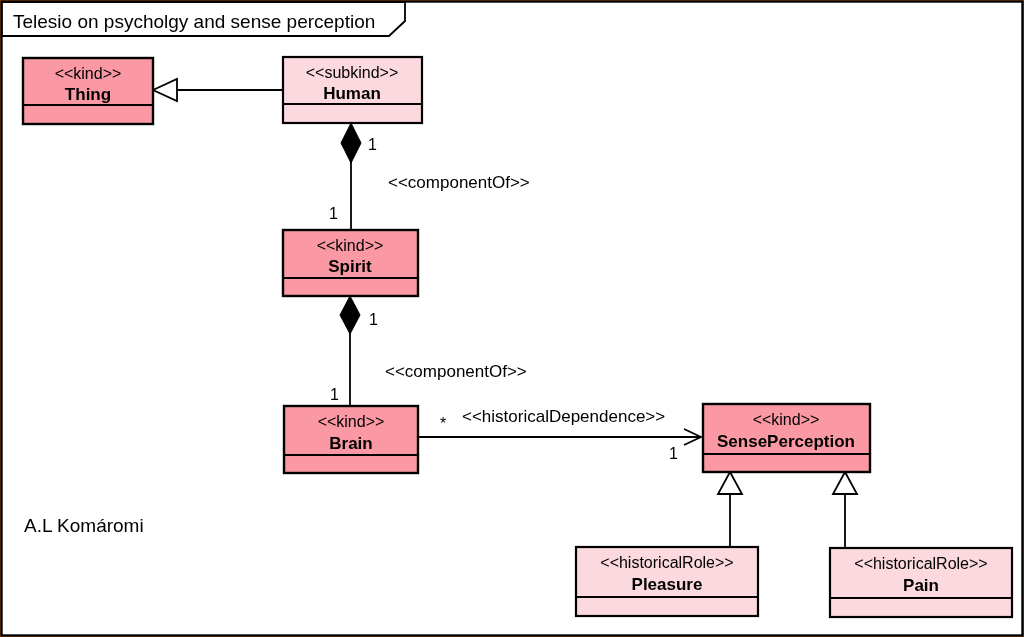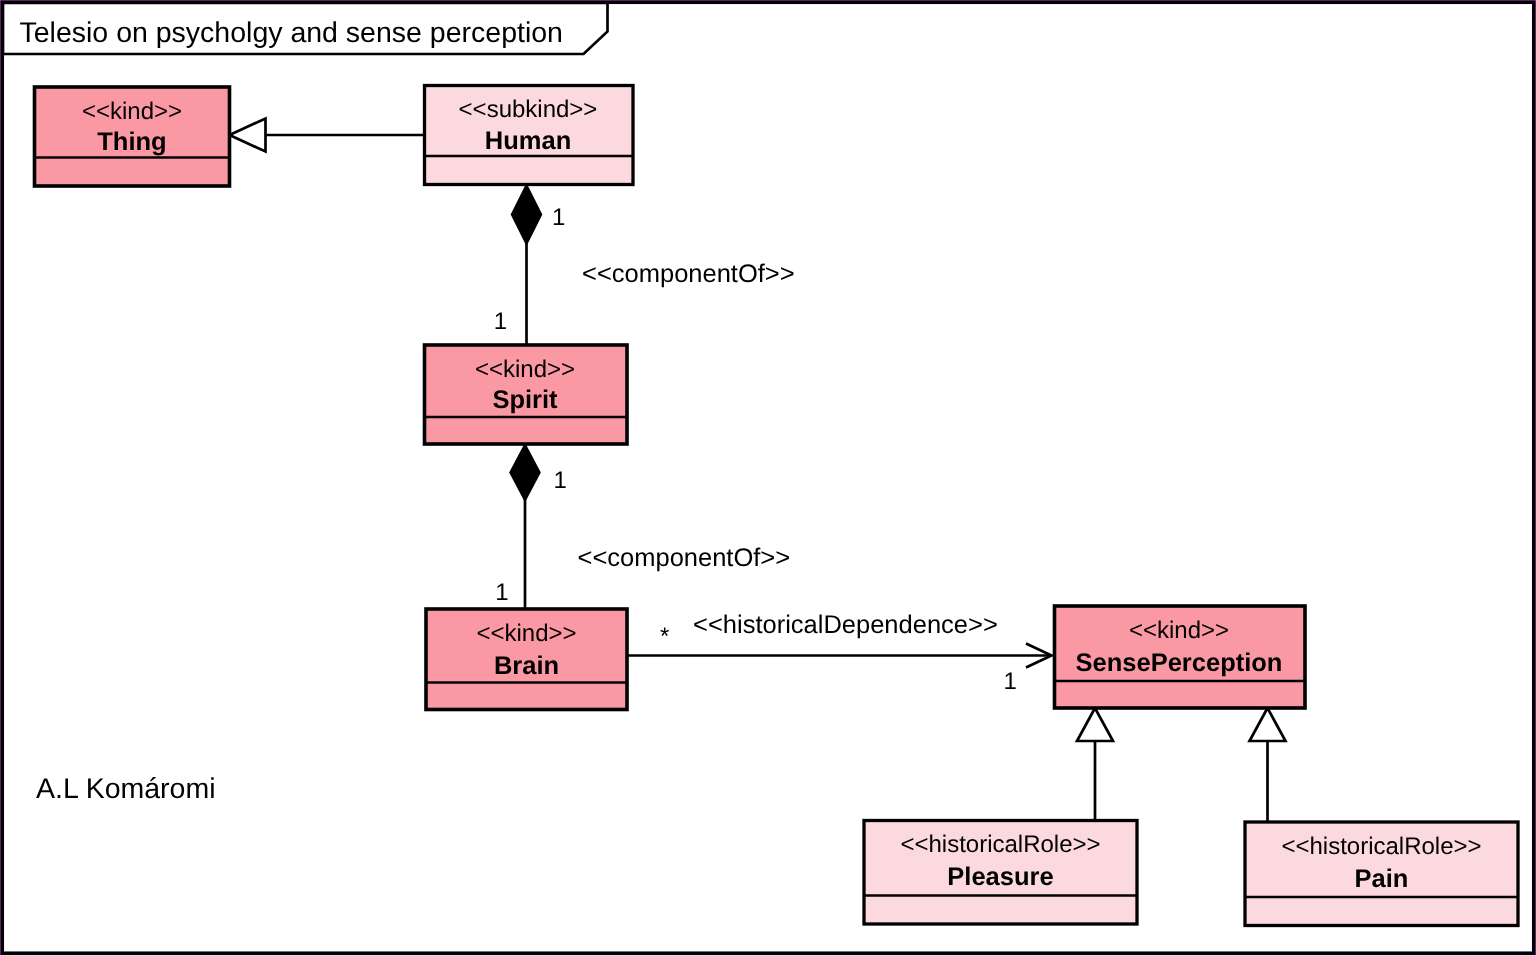--- a/index.html
+++ b/index.html
@@ -1,16 +1,16 @@
 <!DOCTYPE html>
 <html><head>
 <meta charset="utf-8">
 <style>
   html,body{margin:0;padding:0;background:#fff;}
-  .canvas-wrap{width:1024px;height:637px;position:relative;background:#d946ef;}
+  .canvas-wrap{width:1024px;height:637px;position:relative;background:#f97316;}
   svg{display:block;}
   svg text{font-family:"Liberation Sans","DejaVu Sans",sans-serif;fill:#000;}
   .title-text{font-size:19px;}
   .author-text{font-size:19px;}
   .stereo{font-size:16px;}
   .clsname{font-size:17px;font-weight:bold;}
   .edge-label{font-size:17px;}
   .mult{font-size:16px;}
   .box-dark{fill:#FA99A4;stroke:#000;stroke-width:2.4;}
   .box-light{fill:#FBD9DE;stroke:#000;stroke-width:2.2;}

